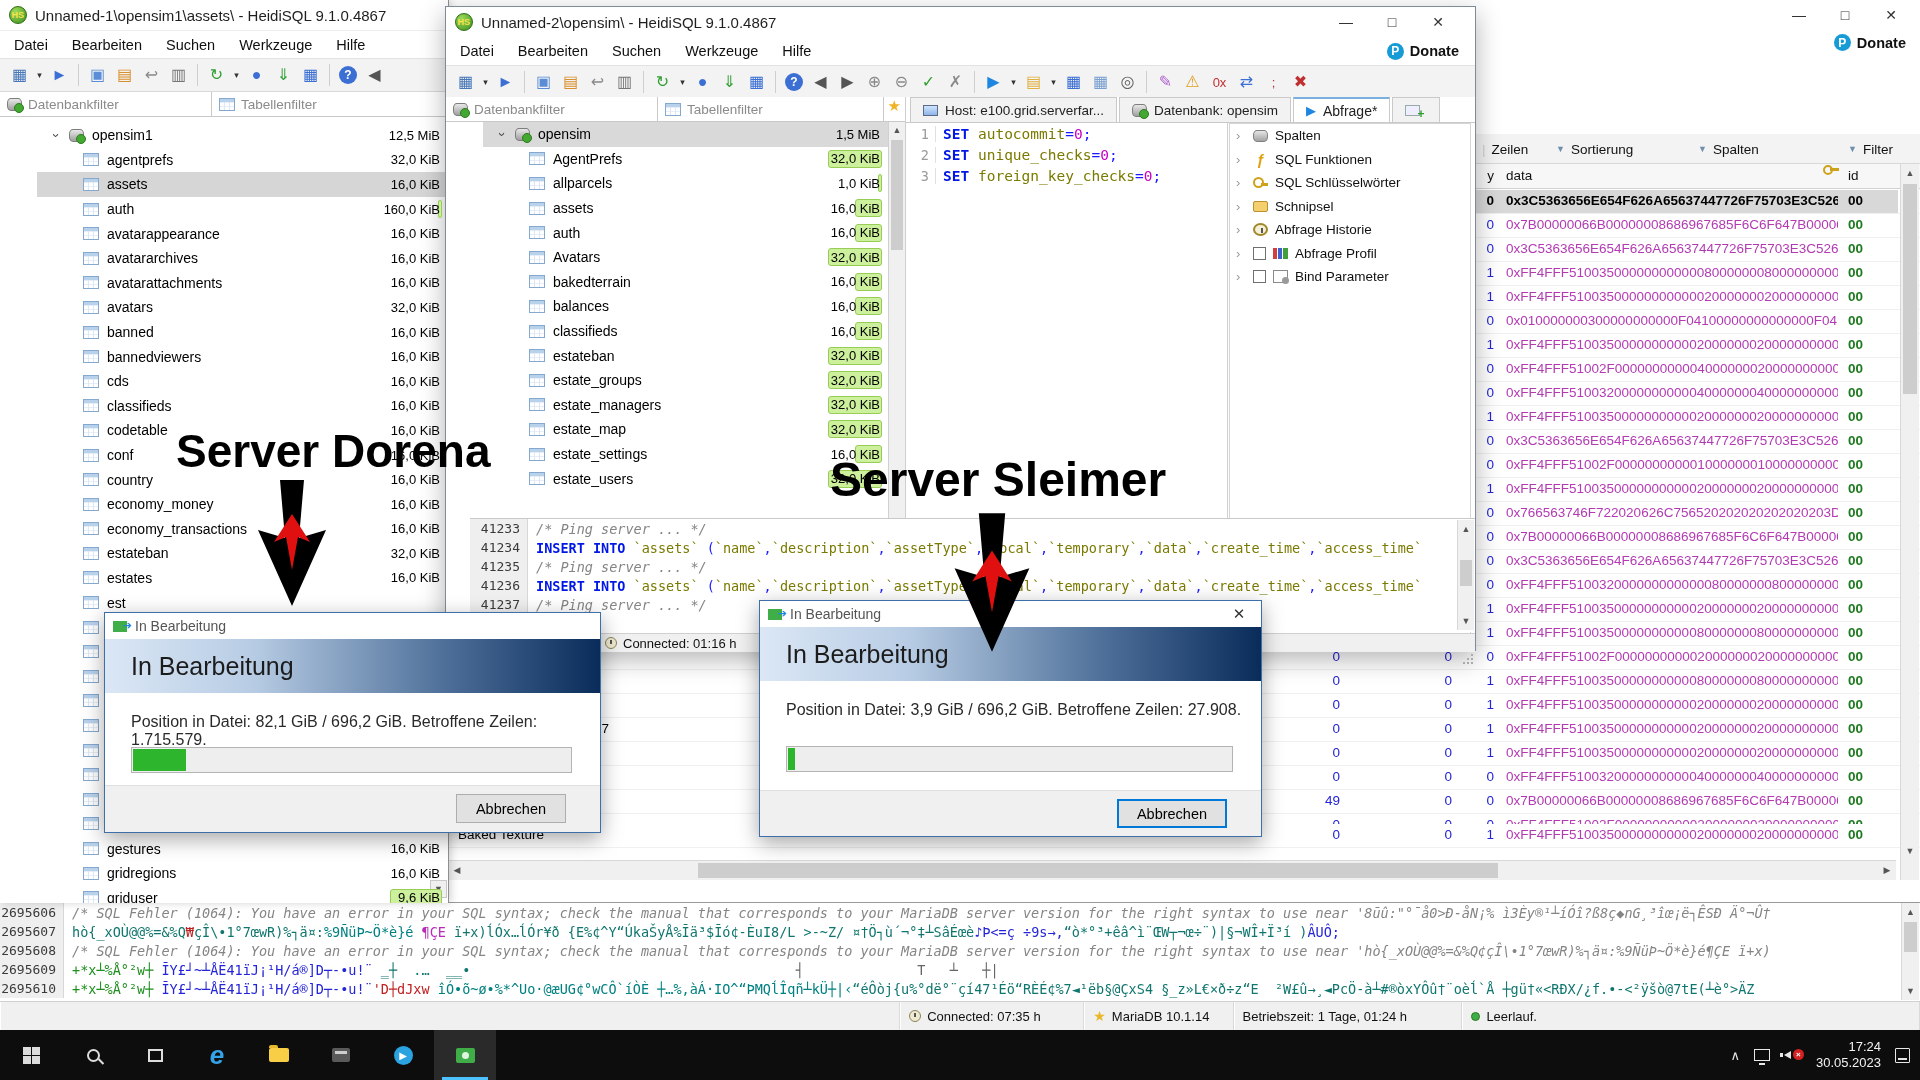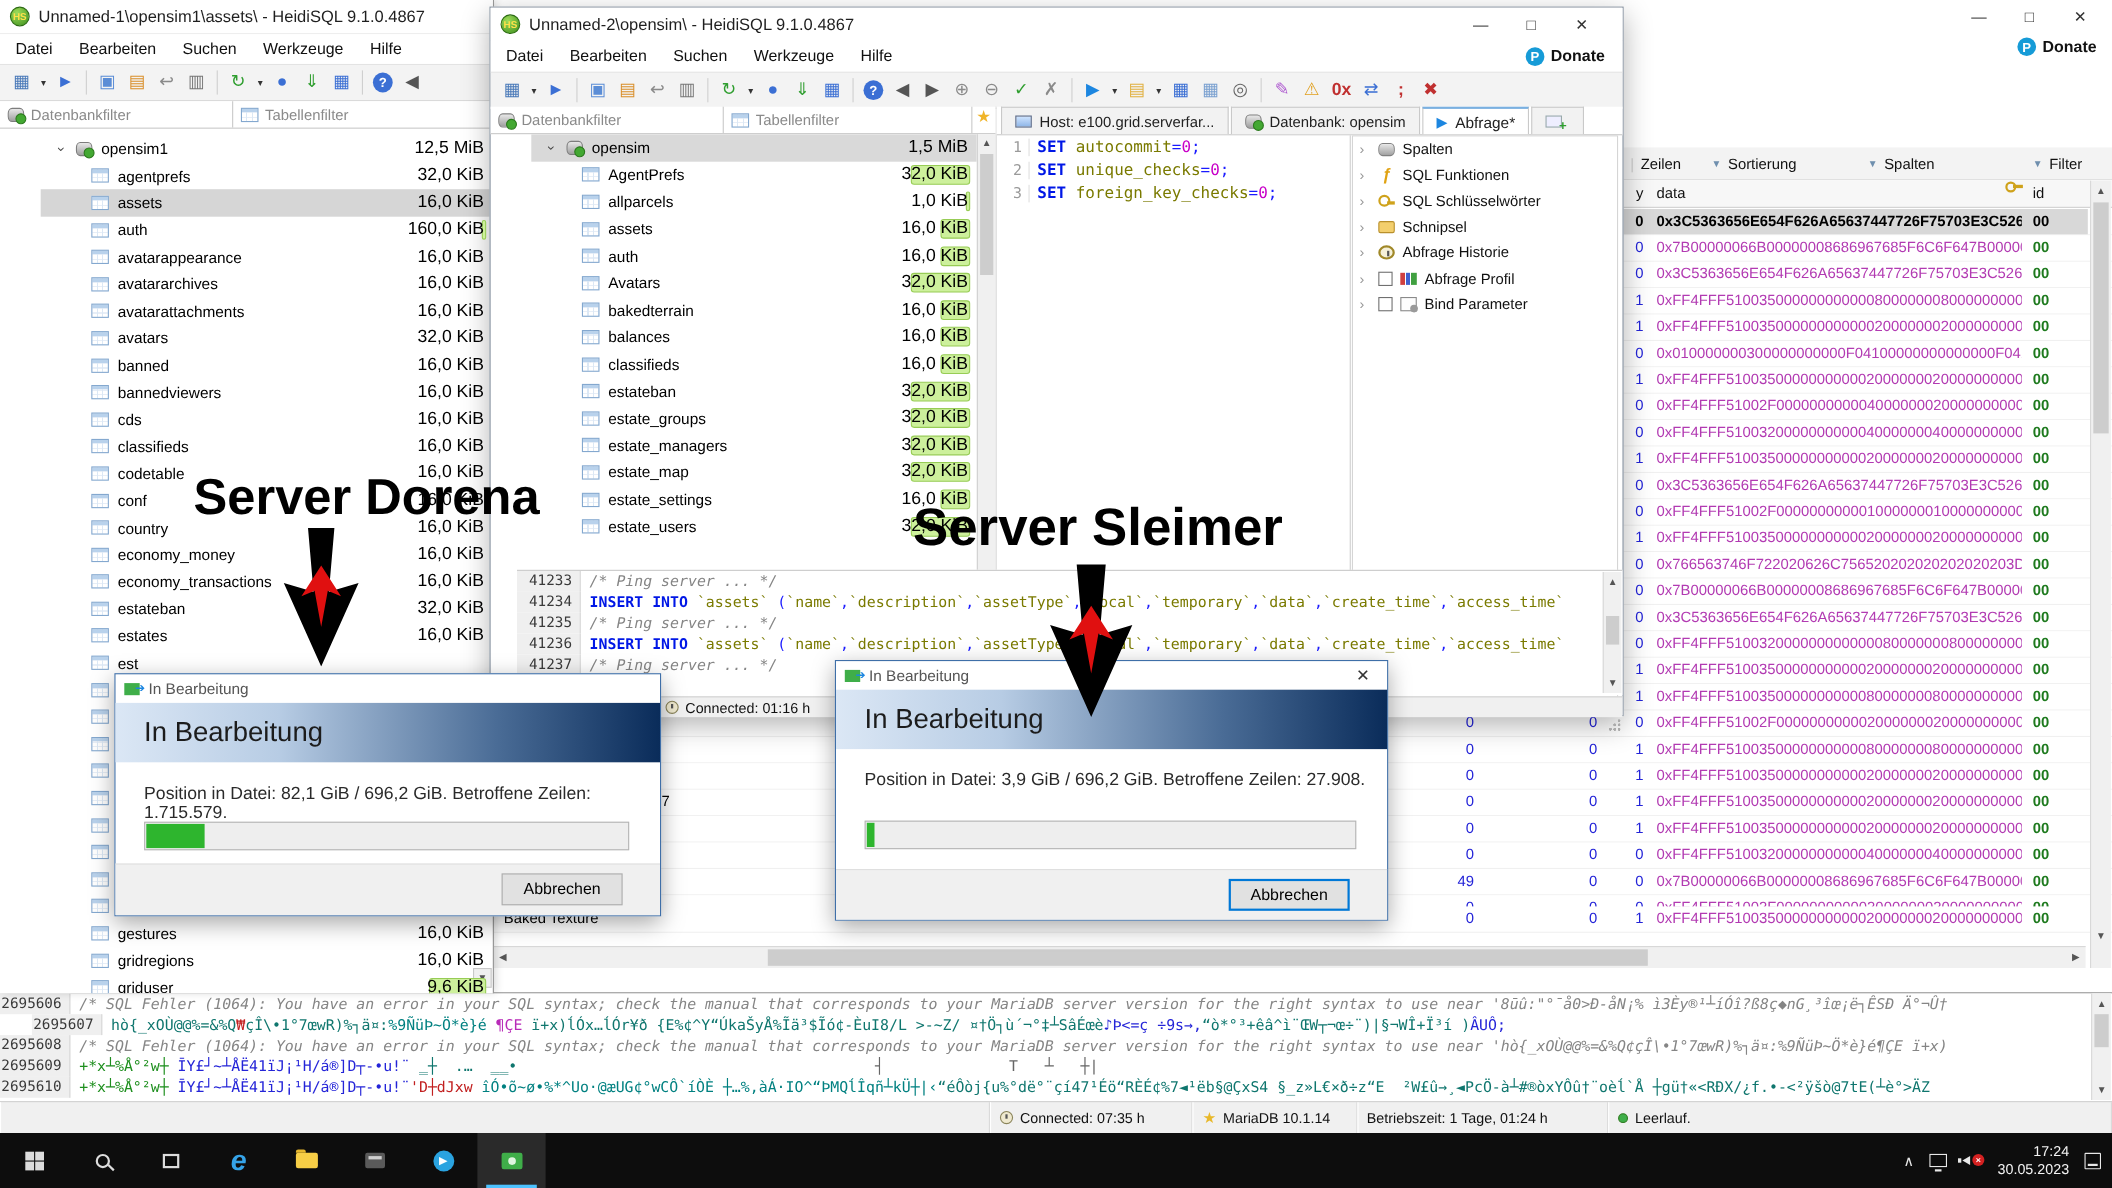--- a/index.html
+++ b/index.html
@@ -19,21 +19,21 @@
   .title-text { font-size:15px; color:#1f1f1f; white-space:nowrap; }
   .winbtns { position:absolute; top:0; display:flex; height:30px; }
   .winbtn { width:46px; height:30px; display:flex; align-items:center; justify-content:center;
             color:#333; font-size:14px; }
   .menubar { position:relative; display:flex; gap:24px; align-items:center; height:28px;
              padding:0 14px; font-size:14.5px; color:#101010; background:#fff; }
   .toolbar { height:34px; background:#f3f3f3; border-top:1px solid #e2e2e2; border-bottom:1px solid #d8d8d8;
              display:flex; align-items:center; padding:0 7px; gap:2px; overflow:hidden; }
   .ticon { width:25px; height:25px; display:flex; align-items:center; justify-content:center;
            font-size:16px; line-height:1; }
-  .ticon.txt { font-size:16px; font-weight:bold;text-align:right; }
+  .ticon.txt { font-size:13px; font-weight:normal;text-align:right; }
   .ticon.dd { width:11px; font-size:9px; color:#333; }
   .tsep { width:1px; height:22px; background:#cfcfcf; margin:0 4px; flex:0 0 1px; }
 
   
   .filterrow { display:flex; height:25px; border-bottom:1px solid #c9c9c9; background:#fff; }
   .filtercell { display:flex; align-items:center; gap:6px; padding-left:7px;
                 border-right:1px solid #c9c9c9; font-size:13.5px; color:#8a8a8a; }
   .star { color:#f0b428; font-size:15px; padding:0 4px; }
   .tree { position:relative; overflow:hidden;padding-left:37px; }
   .trow { position:relative; height:24.6px; display:flex; align-items:center; font-size:14px; color:#000; }
@@ -45,21 +45,21 @@
            background:linear-gradient(#e8e8e8,#9f9f9f); border:1px solid #7d7d7d; flex:0 0 15px; }
   .dbico::after { content:""; position:absolute; right:-3px; bottom:-3px; width:8px; height:8px;
                   border-radius:50%; background:#43a832; border:1px solid #2c7a1e; }
   .tblico { width:16px; height:13px; margin-left:46px; flex:0 0 16px; border:1px solid #84a8cf;
             background:
               linear-gradient(#b9d2ec 0 3px, rgba(0,0,0,0) 3px),
               repeating-linear-gradient(90deg, rgba(0,0,0,0) 0 4px, #dce8f5 4px 5px),
               repeating-linear-gradient(rgba(0,0,0,0) 0 3px, #e7eef7 3px 4px),
               #fff; }
   .trow .lbl { margin-left:8px; white-space:nowrap; }
-  .trow .size { position:absolute; right:8px; font-size:16px; color:#000; z-index:2; }
+  .trow .size { position:absolute; right:8px; font-size:13px; color:#000; z-index:2; }
   .trow .sbar { position:absolute; right:6px; height:18px; border:1px solid #97cc55;
                 background:#cdf09c; border-radius:3px; z-index:1; }
   .scroll-btn { position:absolute; width:17px; height:18px; background:#f0f0f0; border:1px solid #c8c8c8;
                 display:flex; align-items:center; justify-content:center; font-size:9px; color:#555; }
 
   
   .w2-body { position:absolute; top:90px; left:0; right:0; bottom:0; }
   .w2-left { position:absolute; left:0; top:0; width:460px; height:421px; border-right:1px solid #cfcfcf; }
   .w2-scroll { position:absolute; right:0; top:25px; bottom:0; width:17px; background:#f0f0f0;
                border-left:1px solid #d0d0d0; }
@@ -518,21 +518,21 @@
         <div class="a" style="left:0;">◀</div>
         <div class="thumb" style="left:250px;width:800px;"></div>
         <div class="a" style="right:0;">▶</div>
       </div>
     </div>
     <div class="logpane mono" id="w3log" style="top:902px;height:99px;border-top:1px solid #9a9a9a;">
         <div class="lline">
        <span class="lnum" style="width:64px;">2695606</span>
        <span class="ltext"><span class="tk-com">/* SQL Fehler (1064): You have an error in your SQL syntax; check the manual that corresponds to your MariaDB server version for the right syntax to use near '8ūû:"°¯å0&gt;Ð-åN¡% ì3Èy®¹┴íÓî?ß8ç◆nG¸³îœ¡ë┐ÊSÐ Ä°¬Û†</span></span></div>
         <div class="lline">
-       <span class="lnum" style="width:64px;margin-left:29px;">2695607</span>
+       <span class="lnum" style="width:64px;">2695607</span>
        <span class="ltext"><span class="tk-g-olive">hò{_xOÙ@@%=&amp;%Q</span><span class="tk-g-red">₩</span><span class="tk-g-olive">çÎ\•1°7œwR)%┐ä¤:</span><span class="tk-g-teal">%9ÑüÞ~Ö*è}é </span><span class="tk-g-mag">¶ÇE</span><span class="tk-g-olive"> ï+x)ĺÓx…ĺÓr¥ð {E%¢^Y“ÚkaŠyÅ%Ĩä³$Ĩó¢-ÈuI8/L &gt;-~Z/ ¤†Ö┐ù´¬°‡┴SâÉœè</span><span class="tk-g-blue">♪Þ&lt;=ç ÷9s→,</span><span class="tk-g-olive">“ò*°³+êâ^ì¨ŒW┬¬œ÷¨)|§¬WÎ+Ï³í )</span><span class="tk-g-blue">ÂUÔ;</span></span></div>
         <div class="lline">
        <span class="lnum" style="width:64px;">2695608</span>
        <span class="ltext"><span class="tk-com">/* SQL Fehler (1064): You have an error in your SQL syntax; check the manual that corresponds to your MariaDB server version for the right syntax to use near 'hò{_xOÙ@@%=&amp;%Q¢çÎ\•1°7œwR)%┐ä¤:%9ÑüÞ~Ö*è}é¶ÇE ï+x)</span></span></div>
         <div class="lline">
        <span class="lnum" style="width:64px;">2695609</span>
        <span class="ltext"><span class="tk-g-green">+*x┴%Å°²w┼ </span><span class="tk-g-blue">ĪY£┘~┴ÅË41ïJ¡¹H/á®]D┬-•u!¨</span><span class="tk-g-olive"> ‗┼  .…  ‗‗•</span><span class="tk-g-gray">                                        ┤              T   ┴   ┼|</span></span></div>
         <div class="lline">
        <span class="lnum" style="width:64px;">2695610</span>
        <span class="ltext"><span class="tk-g-green">+*x┴%Å°²w┼ </span><span class="tk-g-blue">ĪY£┘~┴ÅË41ïJ¡¹H/á®]D┬-•u!¨</span><span class="tk-g-red">'D┼dJxw </span><span class="tk-g-teal">îÓ•õ~ø•%*^Uo·@æUG¢°wCÔ`íÒÈ ┼…%,àÁ·IO^“ÞMQĺÎqñ┴kÜ┼|‹</span><span class="tk-g-olive">“éÔòj{u%°dë°¨çí47¹Éö“RÈÉ¢%7◄¹ëb§@ÇxS4 §_z»L€×ð÷z“E  ²W£û→¸◄PcÖ-à┴#®òxYÔû†¨oèĺ`Å ┼gü†«&lt;RÐX/¿f.•-&lt;²ÿšò@7tE(┴è°&gt;ÄZ</span></span></div>

